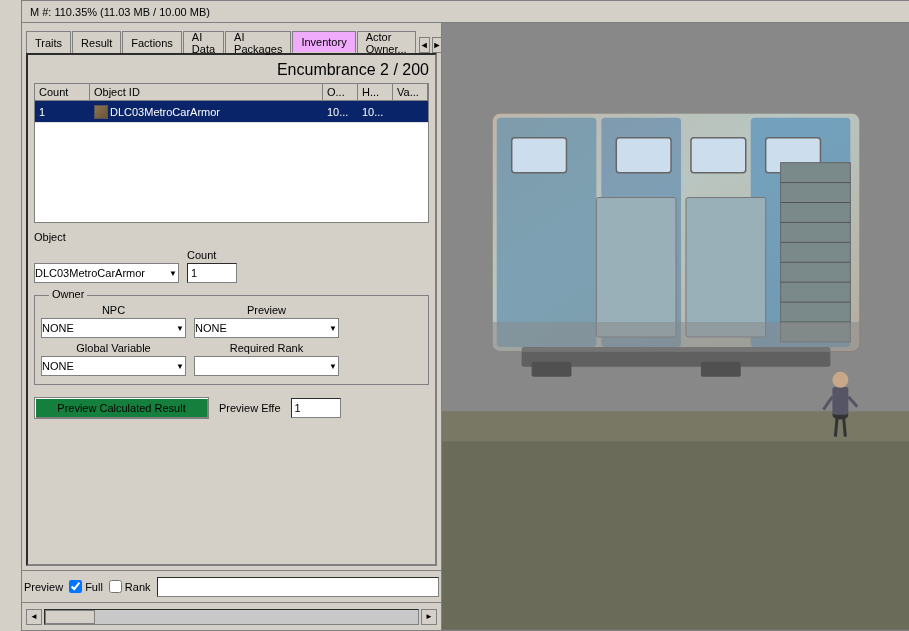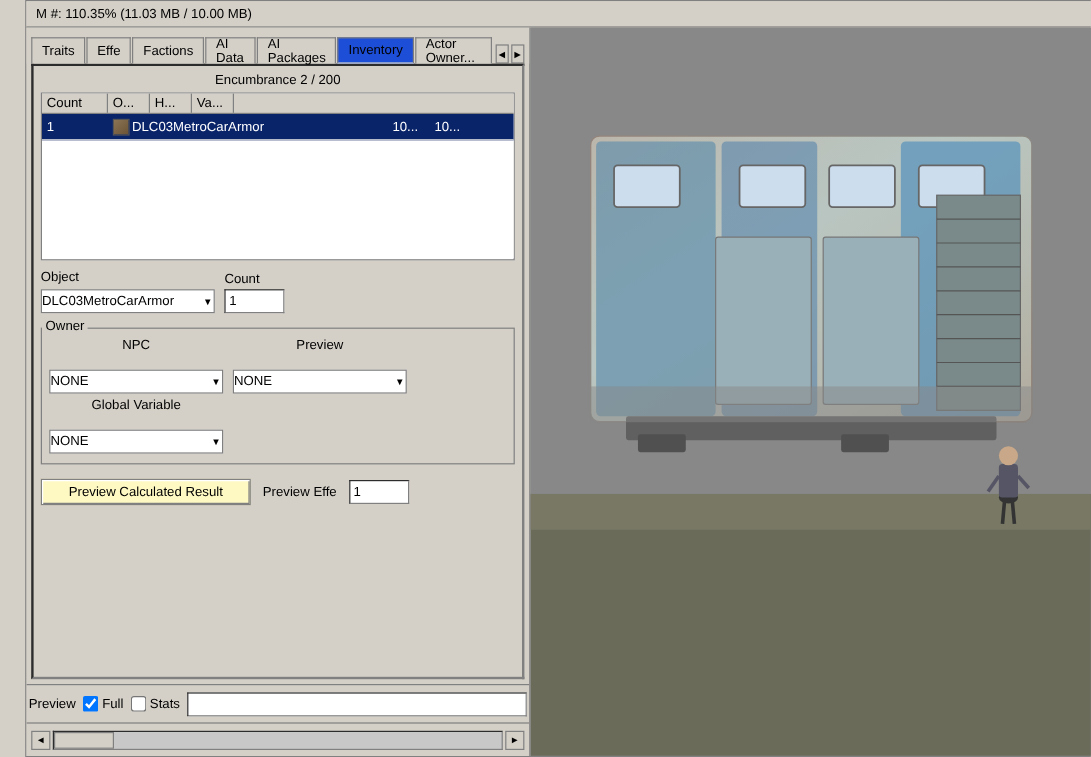--- a/index.html
+++ b/index.html
@@ -67,21 +67,21 @@
       cursor: pointer;
       margin-right: 1px;
       font-size: 11px;
       height: 22px;
       display: flex;
       align-items: center;
       position: relative;
     }
 
     .tab.active {
-      background: #1d4ed8;
+      background: #f0abfc;
       border-bottom: 1px solid #d4d0c8;
       z-index: 2;
       font-weight: normal;
     }
 
     .tab-nav-btn {
       width: 16px;
       height: 16px;
       border: 1px solid #808080;
       background: #d4d0c8;
@@ -99,23 +99,23 @@
       border: 2px inset #808080;
       margin: 0 4px 4px 4px;
       background: #d4d0c8;
       display: flex;
       flex-direction: column;
       padding: 6px;
     }
 
     
     .encumbrance-label {
-      text-align: center;
+      text-align: right;
       margin-bottom: 4px;
-      font-size: 11px;
+      font-size: 16px;
     }
 
     .table-wrapper {
       border: 1px solid #808080;
       background: white;
       height: 140px;
       margin-bottom: 8px;
     }
 
     .table-header-row {
@@ -227,47 +227,47 @@
     .group-box {
       border: 1px solid #808080;
       padding: 8px 6px 4px 6px;
       margin: 4px 0;
       position: relative;
     }
 
     .group-box-label {
       position: absolute;
       top: -8px;
-      left: 0;
+      left: 14px;
       background: #d4d0c8;
       padding: 0 3px;
       font-size: 11px;
     }
 
     .group-row {
       display: flex;
       gap: 8px;
       margin-bottom: 4px;
     }
 
     .group-col {
       display: flex;
       flex-direction: column;
-      gap: 14px;
+      gap: 2px;
     }
 
     .col-label {
       font-size: 11px;
       text-align: center;
     }
 
     
     .win-button {
       border: 1px solid #808080;
-      background: #fef9c3;
+      background: #15803d;
       padding: 2px 8px;
       font-size: 11px;
       cursor: pointer;
       height: 22px;
       display: flex;
       align-items: center;
       justify-content: center;
       box-shadow: 1px 1px 0 white inset, -1px -1px 0 #808080 inset;
     }
 
@@ -328,21 +328,21 @@
 
   <div class="content-area">
 
     <div class="left-panel">
 
       <div class="tabs-row">
         <div class="tab">
           <span>Traits</span>
         </div>
         <div class="tab">
-          <span>Effe</span>
+          <span>Result</span>
         </div>
         <div class="tab">
           <span>Factions</span>
         </div>
         <div class="tab">
           <span>AI Data</span>
         </div>
         <div class="tab">
           <span>AI Packages</span>
         </div>
@@ -356,20 +356,21 @@
         <div class="tab-nav-btn">►</div>
       </div>
 
       <div class="inner-panel">
 
         <div class="encumbrance-label">Encumbrance 2 / 200</div>
 
         <div class="table-wrapper">
           <div class="table-header-row">
             <div class="th-cell th-count">Count</div>
+            <div class="th-cell th-object">Object ID</div>
             <div class="th-cell th-o">O...</div>
             <div class="th-cell th-h">H...</div>
             <div class="th-cell th-va">Va...</div>
           </div>
           <div class="table-data-area">
             <div class="data-row selected">
               <div class="td-cell td-count">1</div>
               <div class="td-cell td-object">
                 <div class="item-icon" style="background: linear-gradient(135deg, #8b7355, #6b5335); width:14px; height:14px;"></div>
                 <span>DLC03MetroCarArmor</span>
@@ -377,21 +378,21 @@
               <div class="td-cell td-o">10...</div>
               <div class="td-cell td-h">10...</div>
               <div class="td-cell td-va"></div>
             </div>
           </div>
         </div>
 
         <div class="form-section">
 
           <div style="display:flex; gap:8px; align-items:flex-end; margin-bottom:4px;">
-            <div style="display:flex; flex-direction:column; gap:4px;">
+            <div style="display:flex; flex-direction:column; gap:20px;">
               <span class="form-label">Object</span>
               <div class="select-wrapper" style="width:145px;">
                 <select style="width:145px;">
                   <option>DLC03MetroCarArmor</option>
                 </select>
               </div>
             </div>
             <div style="display:flex; flex-direction:column; gap:2px;">
               <span class="form-label">Count</span>
               <input type="text" class="form-input" style="width: 50px;" value="1">
@@ -420,20 +421,28 @@
             </div>
             <div class="group-row">
               <div class="group-col">
                 <span class="col-label">Global Variable</span>
                 <div class="select-wrapper" style="width:145px;">
                   <select style="width:145px;">
                     <option>NONE</option>
                   </select>
                 </div>
               </div>
+              <div class="group-col">
+                <span class="col-label">Required Rank</span>
+                <div class="select-wrapper" style="width:145px;">
+                  <select style="width:145px;">
+                    <option></option>
+                  </select>
+                </div>
+              </div>
             </div>
           </div>
 
           <div style="display:flex; align-items:center; gap:10px; margin-top:4px;">
             <button class="win-button" style="width:175px;">
               <span>Preview Calculated Result</span>
             </button>
             <span class="form-label">Preview Effe</span>
             <input type="text" class="form-input" style="width: 50px;" value="1">
           </div>
@@ -442,21 +451,21 @@
       </div>
 
       <div class="bottom-area">
         <span class="form-label">Preview</span>
         <label class="checkbox-label">
           <input type="checkbox" checked="" style="">
           <span>Full</span>
         </label>
         <label class="checkbox-label">
           <input type="checkbox" style="">
-          <span>Stats</span>
+          <span>Rank</span>
         </label>
         <div class="preview-bar" style="flex:1; height:20px; border:1px inset #808080; background:white;"></div>
       </div>
 
       <div style="display:flex; align-items:center; padding:4px; border-top:1px solid #808080; height:28px; position:relative;">
         <div class="scroll-btn">◄</div>
         <div style="flex:1; height:16px; border:1px inset #808080; background:#c8c8c8; margin:0 2px;">
           <div style="width:50px; height:14px; background:#d4d0c8; border:1px solid #808080; margin:0;"></div>
         </div>
         <div class="scroll-btn">►</div>

